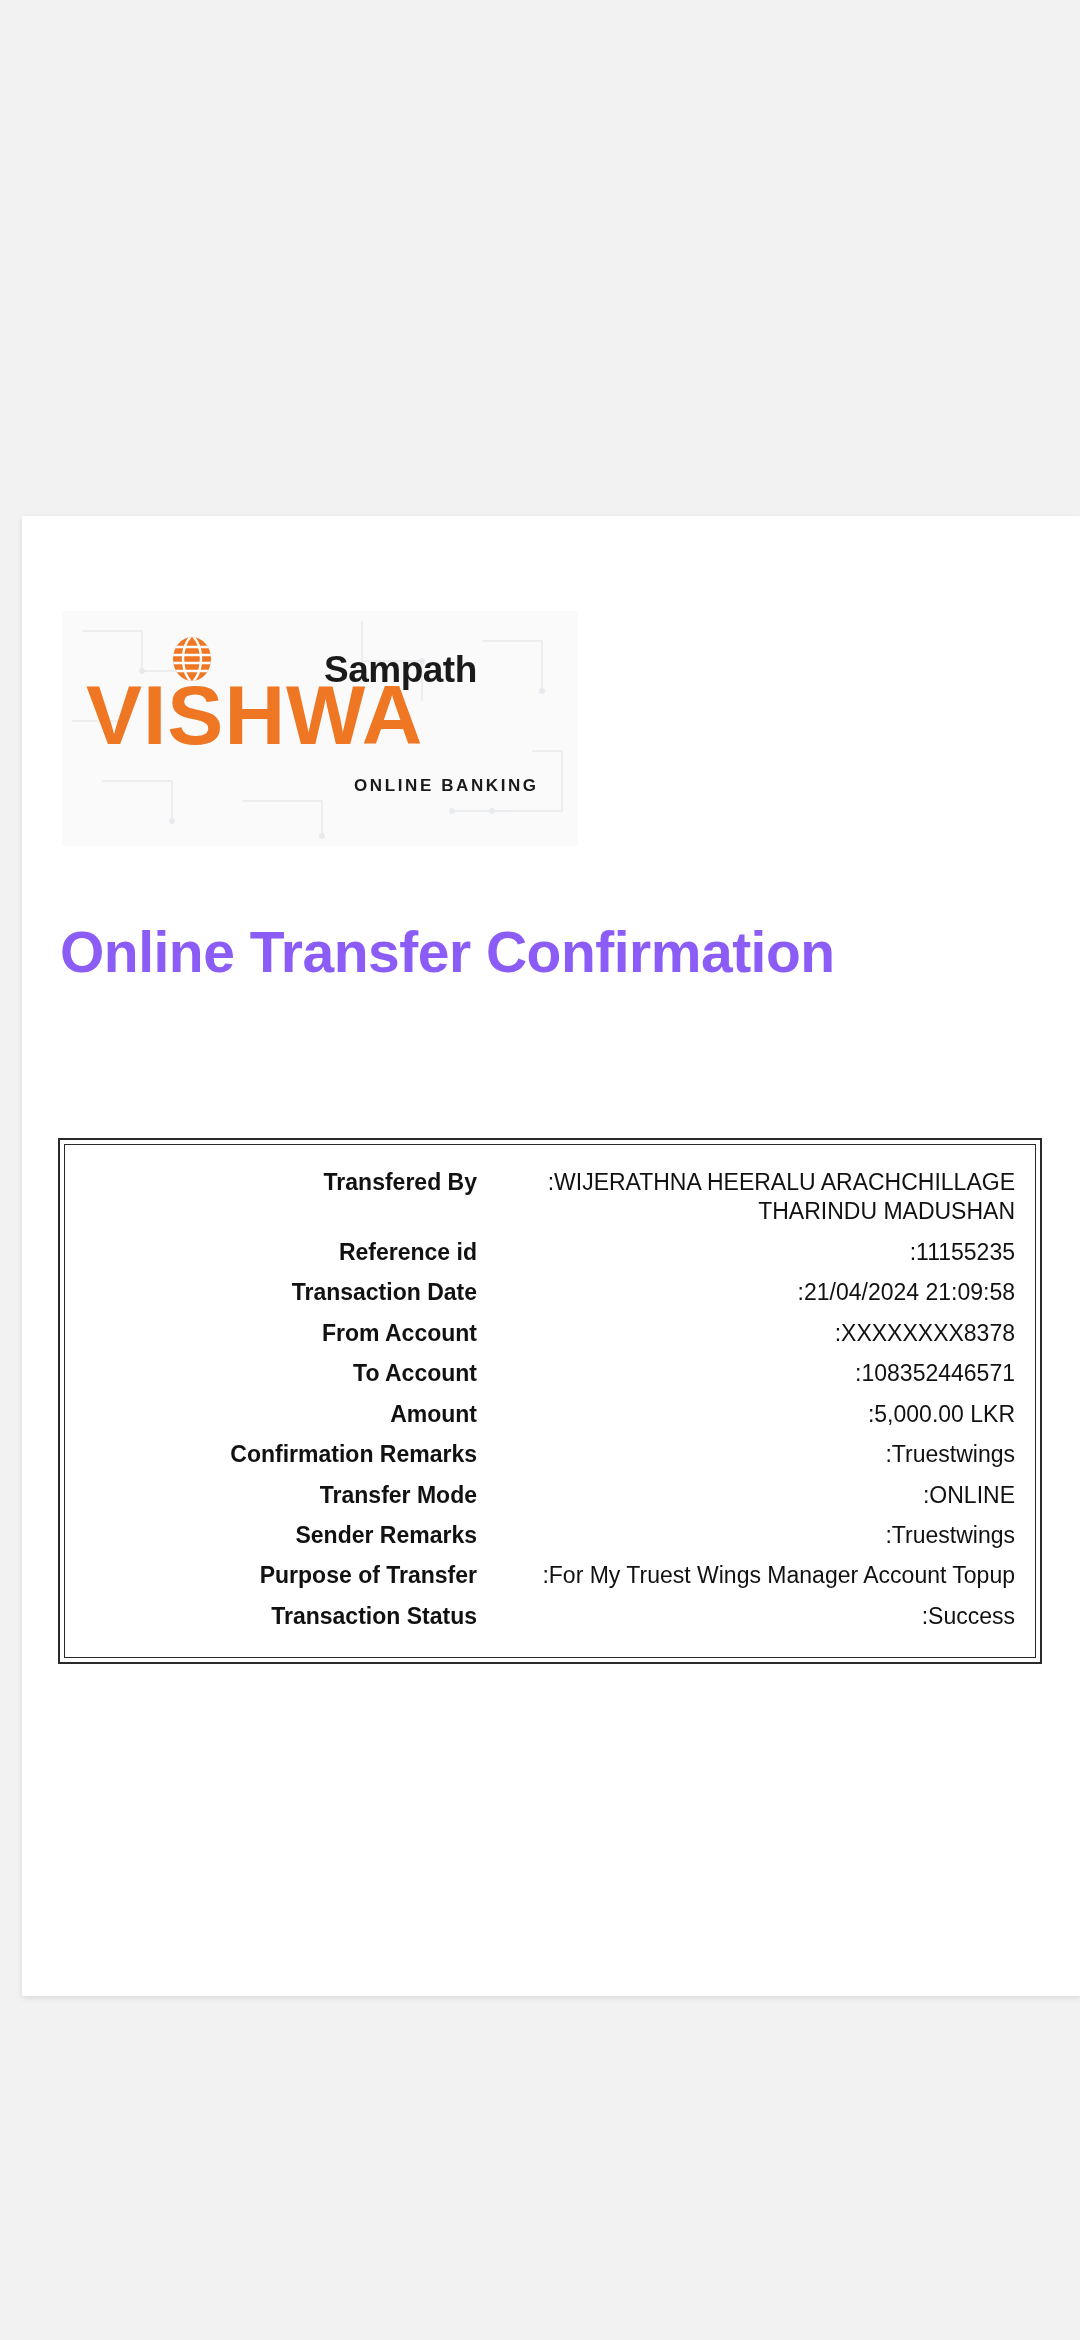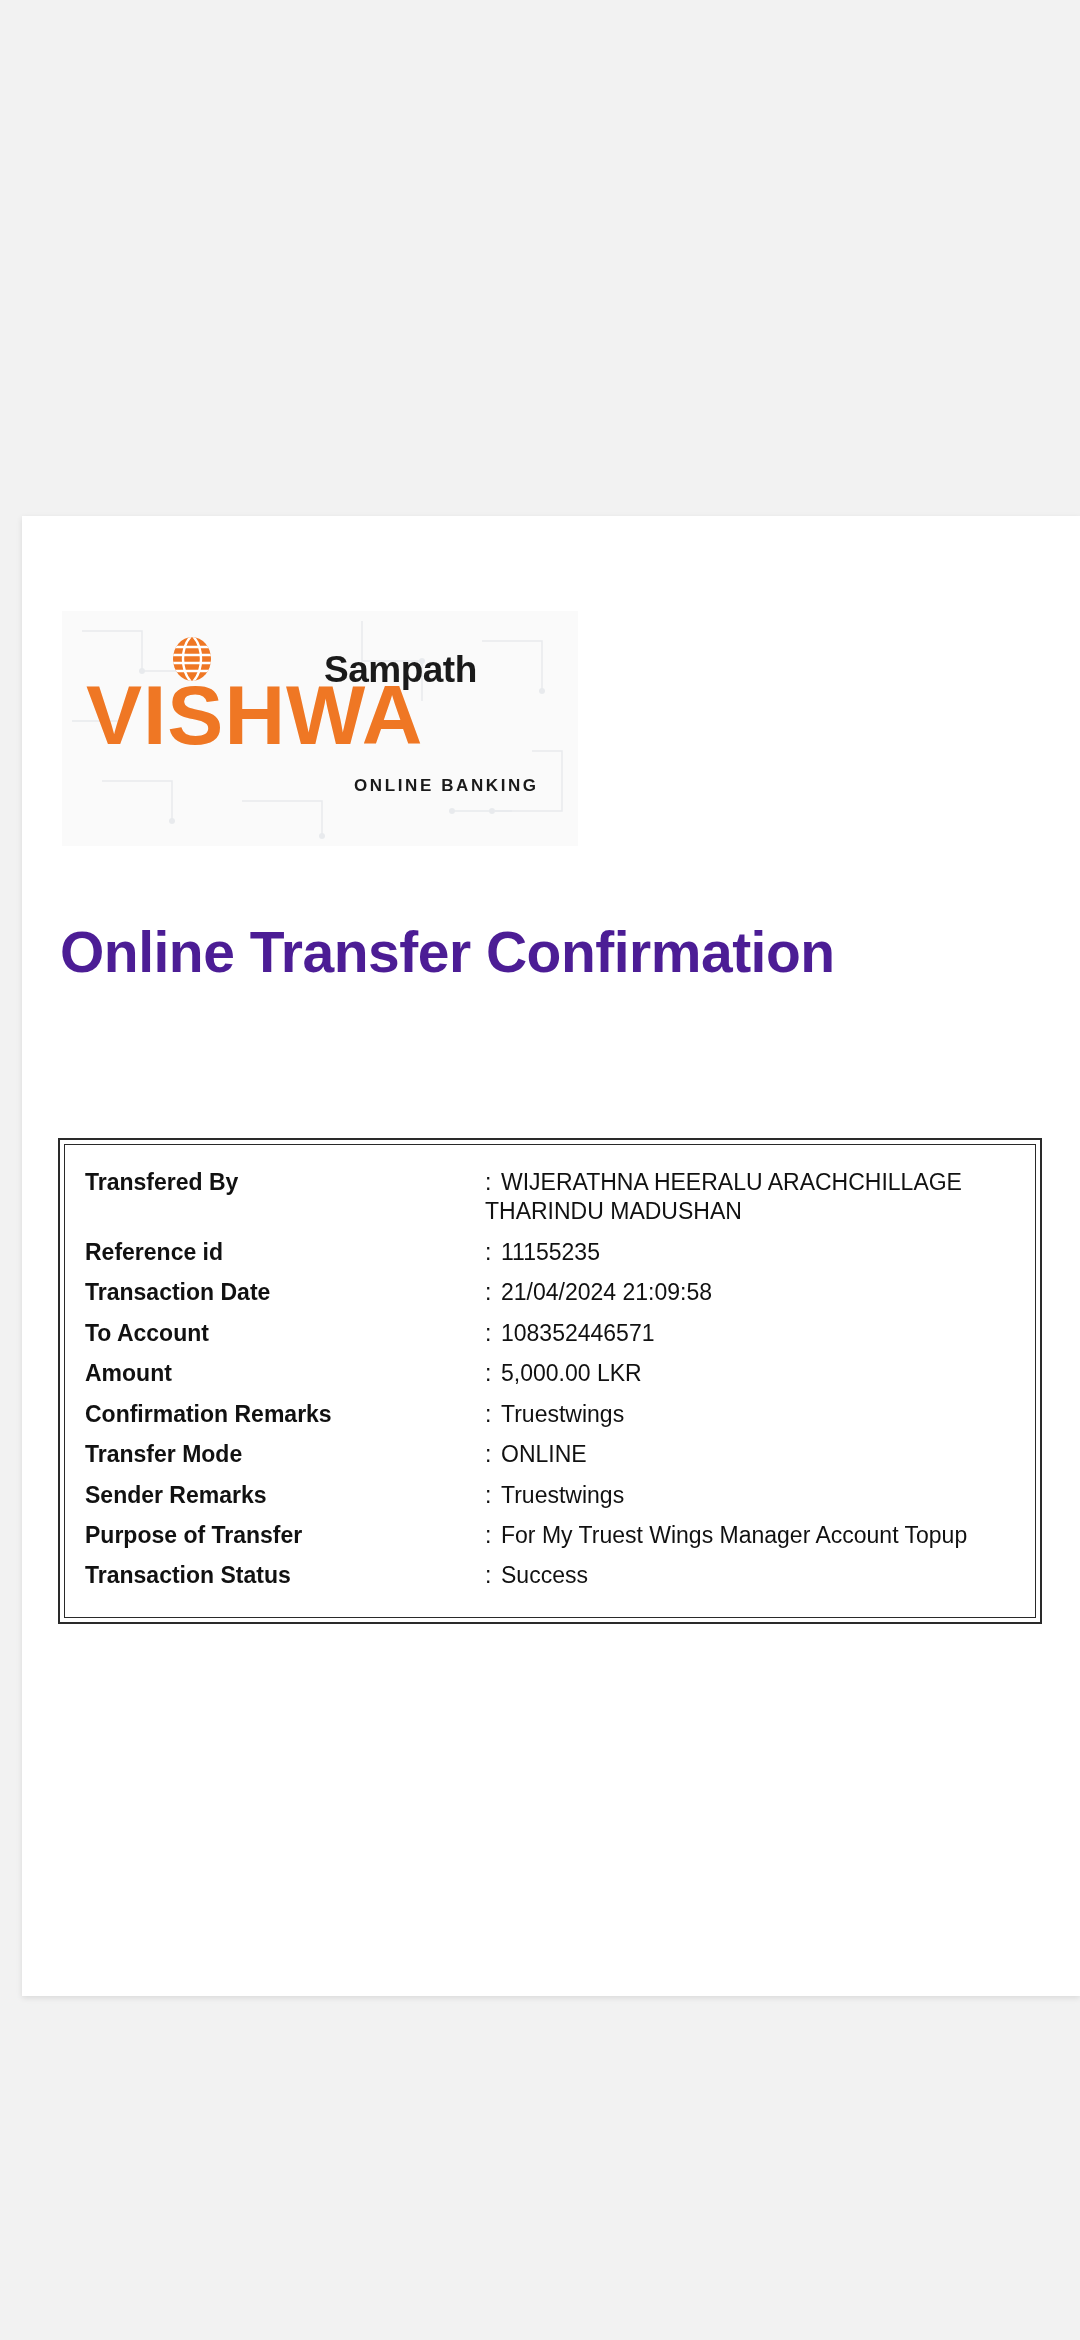--- a/index.html
+++ b/index.html
@@ -85,37 +85,38 @@
     top: 22px;
     width: 52px;
     height: 52px;
   }
   .doc-title {
     position: absolute;
     left: 38px;
     top: 403px;
     font-size: 57px;
     font-weight: bold;
-    color: #4c1d95;
+    color: #8b5cf6;
     letter-spacing: -0.5px;
     white-space: nowrap;
     font-family: "Liberation Sans", sans-serif;
   }
   .details-outer {
     position: absolute;
     left: 36px;
     top: 622px;
     width: 984px;
     border: 2px solid #2a2a2a;
     padding: 4px;
     background: #ffffff;
   }
   .details-inner {
     border: 1px solid #2a2a2a;
-    padding: 18px 20px 20px 20px;
+    padding: 18px 20px 20px 12px;
+    text-align: right;
   }
   table.details {
     width: 100%;
     border-collapse: collapse;
   }
   table.details td {
     vertical-align: top;
     padding: 5px 0 6px 0;
     font-size: 23px;
     line-height: 1.28;
@@ -200,20 +201,24 @@
               </tr>
               <tr>
                 <td class="k">Reference id</td>
                 <td class="v"><span class="colon">:</span><span>11155235</span></td>
               </tr>
               <tr>
                 <td class="k">Transaction Date</td>
                 <td class="v"><span class="colon">:</span><span>21/04/2024 21:09:58</span></td>
               </tr>
               <tr>
+                <td class="k">From Account</td>
+                <td class="v"><span class="colon">:</span><span>XXXXXXXX8378</span></td>
+              </tr>
+              <tr>
                 <td class="k">To Account</td>
                 <td class="v"><span class="colon">:</span><span>108352446571</span></td>
               </tr>
               <tr>
                 <td class="k">Amount</td>
                 <td class="v"><span class="colon">:</span><span>5,000.00 LKR</span></td>
               </tr>
               <tr>
                 <td class="k">Confirmation Remarks</td>
                 <td class="v"><span class="colon">:</span><span>Truestwings</span></td>

